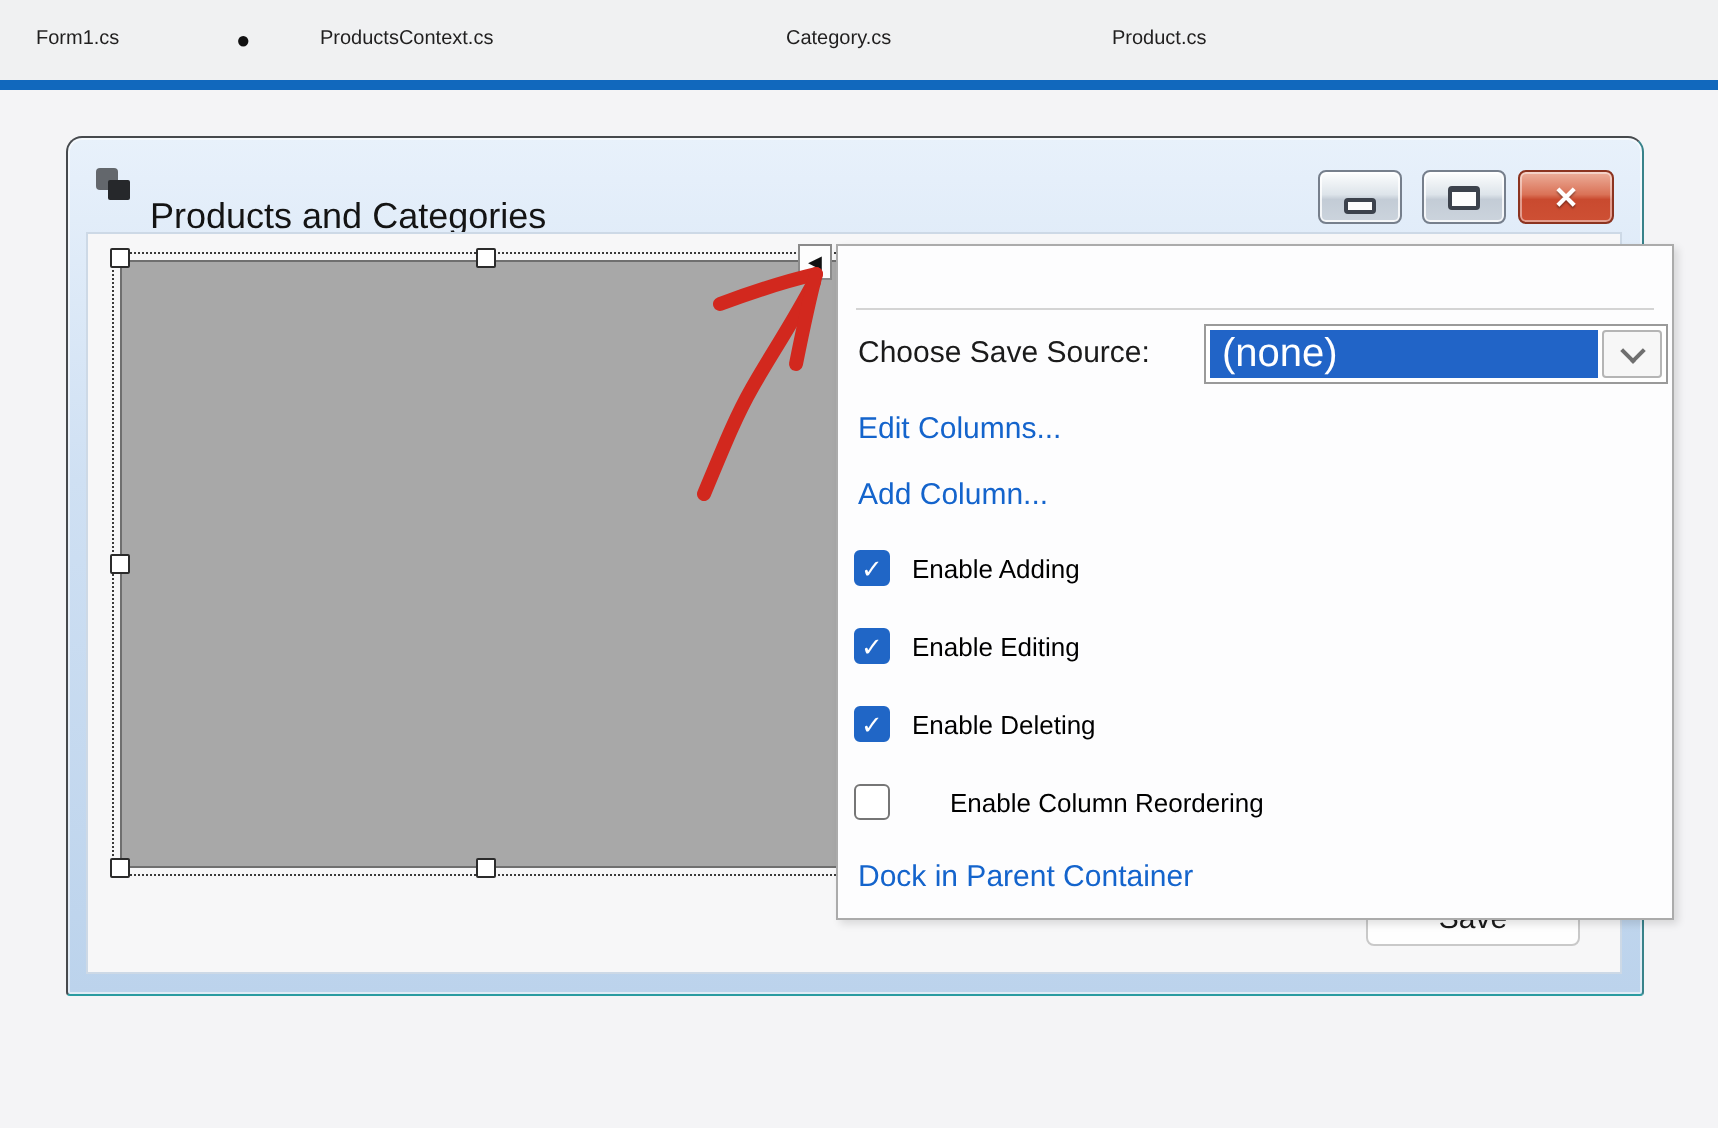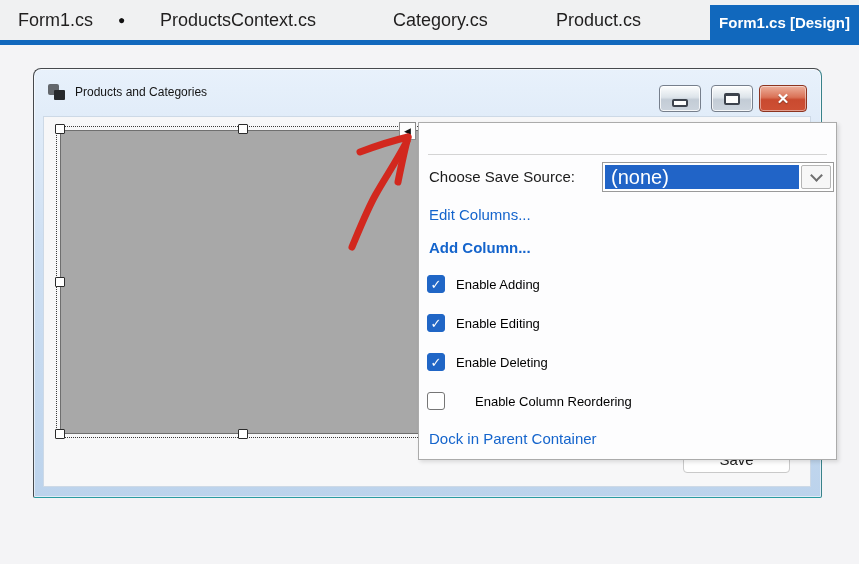--- a/index.html
+++ b/index.html
@@ -1,36 +1,36 @@
 <!DOCTYPE html>
 <html><head>
 <meta charset="utf-8">
 <style>
   * { margin:0; padding:0; box-sizing:border-box; }
   html,body { width:859px; height:564px; font-family:"Liberation Sans", sans-serif; }
   .screen { position:relative; width:859px; height:564px; background:#f4f4f6; overflow:hidden; }
 
   
   .tabbar { position:absolute; left:0; top:0; width:859px; height:40px; background:#f0f1f2; }
-  .tab-label { position:absolute; top:0; height:40px; line-height:40px; font-size:18px; color:#201f1f; white-space:nowrap; cursor:default; }
+  .tab-label { position:absolute; top:0; height:40px; line-height:40px; font-size:10px; color:#201f1f; white-space:nowrap; cursor:default; }
   .tab-dot { position:absolute; top:0; height:40px; line-height:40px; font-size:12px; color:#111; }
   .tab-active { position:absolute; left:710px; top:5px; width:149px; height:35px; background:#1168bd; color:#fff; font-weight:bold; font-size:15px; text-align:center; line-height:35px; white-space:nowrap; }
   .tab-underline { position:absolute; left:0; top:40px; width:859px; height:5px; background:#1168bd; }
 
   
   .form-window { position:absolute; left:33px; top:68px; width:789px; height:430px;
     border:1px solid #46494d; border-bottom-color:#2a9ba1; border-right-color:#38828a;
     border-radius:8px 8px 2px 2px;
     background:linear-gradient(180deg,#e8f1fb 0%,#cfe0f3 40%,#bcd3ec 100%);
     box-shadow:inset 0 0 0 1px rgba(255,255,255,.55); }
   .titlebar { position:absolute; left:0; top:0; width:100%; height:47px; }
   .form-icon { position:absolute; left:14px; top:15px; width:18px; height:16px; }
   .form-icon .back { position:absolute; left:0; top:0; width:11px; height:11px; background:#63676c; border-radius:2px; }
   .form-icon .front { position:absolute; left:6px; top:6px; width:11px; height:10px; background:#26282b; border-radius:1px; }
-  .form-title { position:absolute; left:41px; top:0; height:47px; line-height:47px; font-size:12px; color:#141414; white-space:nowrap; }
+  .form-title { position:absolute; left:41px; top:16px; height:47px; line-height:47px; font-size:18px; color:#141414; white-space:nowrap; }
   .win-btn { position:absolute; top:16px; height:27px; border:1px solid #767f8c; border-radius:4px;
     background:linear-gradient(180deg,#fdfefe 0%,#dde4ea 45%,#c3ccd6 55%,#ccd4dd 100%);
     box-shadow:inset 0 0 0 1px rgba(255,255,255,.8); display:flex; align-items:center; justify-content:center; cursor:default; }
   .btn-min { left:625px; width:42px; }
   .btn-max { left:677px; width:42px; }
   .btn-close { left:725px; width:48px; border:1px solid #8c3420;
     background:linear-gradient(180deg,#edb09c 0%,#da7257 45%,#c94a2f 55%,#ce5034 100%);
     box-shadow:inset 0 0 0 1px rgba(255,255,255,.45); }
   .glyph-min { width:16px; height:8px; margin-top:8px; background:#fdfdfd; border:2px solid #3c424c; border-radius:2px; }
   .glyph-max { width:16px; height:12px; background:#fdfdfd; border:2px solid #3c424c; border-radius:2px; box-shadow:inset 0 1px 0 #3c424c; }
@@ -54,21 +54,21 @@
   .panel-title { position:absolute; left:10px; top:6px; font-size:15px; font-weight:bold; color:#111; }
   .panel-sep { position:absolute; left:9px; right:9px; top:31px; height:1px; background:#d4d4d4; }
   .ds-label { position:absolute; left:10px; top:45px; font-size:15px; color:#1b1b1b; }
   .combo { position:absolute; left:183px; top:39px; width:232px; height:30px; border:1px solid #9a9a9a; background:#fff;
     display:flex; padding:2px; cursor:pointer; }
   .combo-sel { flex:1; background:#2164c7; color:#fff; font-size:20px; line-height:24px; padding:0 6px; white-space:nowrap; overflow:hidden; }
   .combo-btn { width:30px; margin-left:2px; border:1px solid #b5b5b5; border-radius:2px; background:#f7f7f7;
     display:flex; align-items:center; justify-content:center; }
   .chev { width:9px; height:9px; border-right:2px solid #6f6f6f; border-bottom:2px solid #6f6f6f; transform:rotate(45deg); margin-top:-4px; }
   .panel-link { position:absolute; left:10px; font-size:15px; color:#1464cc; cursor:pointer; white-space:nowrap; }
-  .link-edit { top:83px; } .link-add { top:116px;font-weight:bold; } .link-dock { top:307px; }
+  .link-edit { top:83px; } .link-add { top:116px; } .link-dock { top:307px; }
   .cb-row { position:absolute; left:8px; display:flex; align-items:center; gap:11px; cursor:pointer; }
   .row-0 { top:152px; } .row-1 { top:191px; } .row-2 { top:230px; } .row-3 { top:269px;gap:30px; }
   .cbx { width:18px; height:18px; border:1px solid #767676; border-radius:3px; background:#fff;
     display:flex; align-items:center; justify-content:center; font-size:13px; color:#fff; }
   .cbx .mark { display:none; }
   .cbx.checked { background:#2066c6; border-color:#2066c6; }
   .cbx.checked .mark { display:block; }
   .cb-label { font-size:13px; color:#000000; white-space:nowrap; }
 
   
@@ -78,21 +78,20 @@
 <body>
 
 <div class="screen">
 
   <div class="tabbar">
     <span class="tab-label" style="left:18px">Form1.cs</span>
     <span class="tab-dot" style="left:118px">●</span>
     <span class="tab-label" style="left:393px">Category.cs</span>
     <span class="tab-label" style="left:160px">ProductsContext.cs</span>
     <span class="tab-label" style="left:556px">Product.cs</span>
-    <div class="tab-active">Form1.cs [Design]</div>
   </div>
   <div class="tab-underline"></div>
 
   <div class="form-window">
     <div class="titlebar">
       <div class="form-icon">
         <div class="back"></div>
           <div class="front"></div>
       </div>
       <div class="form-title">Products and Categories</div>

